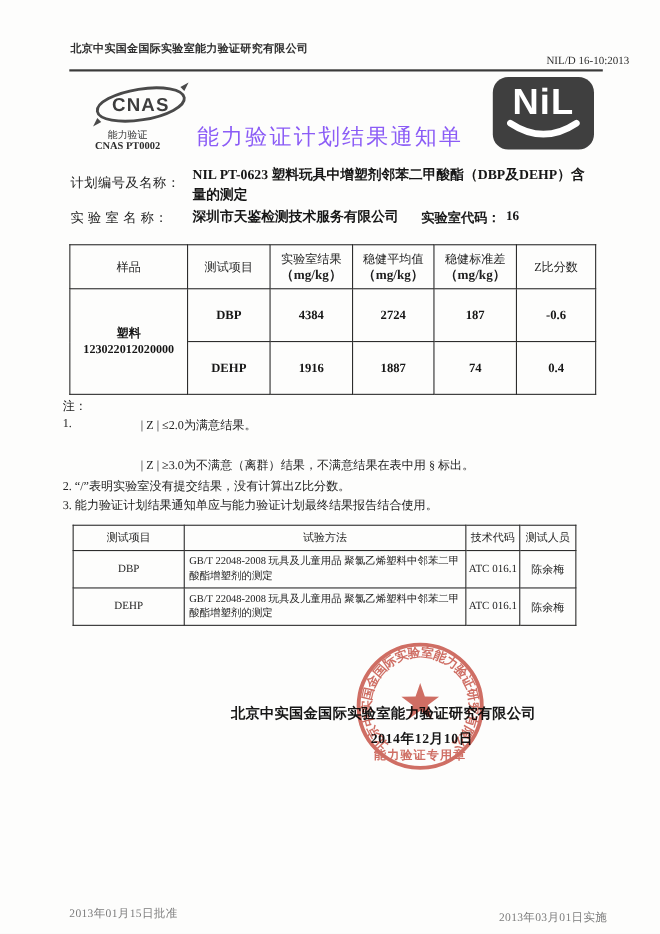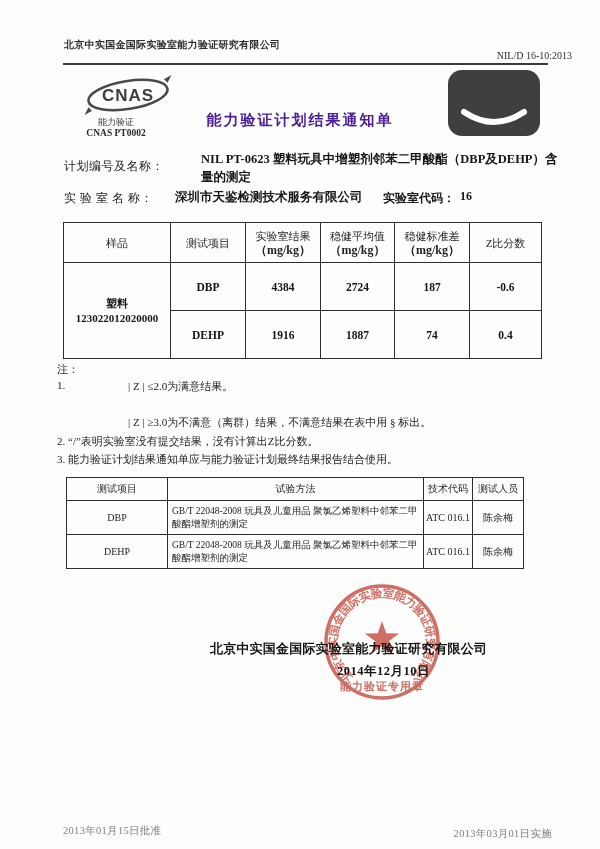--- a/index.html
+++ b/index.html
@@ -10,28 +10,28 @@
   .abs{position:absolute;}
   
   .co-lines{top:38px;left:64px;font-size:10px;font-weight:600;line-height:13px;color:#2e2e2e;letter-spacing:.3px;}
   .doc-code{top:50px;right:53px;font-size:10px;color:#2e2e2e;}
   .head-rule{top:63px;left:63px;width:485px;height:1.5px;background:#3a3a3a;}
   
   .cnas-svg{left:80px;top:73px;}
   .cnas-cap1{left:84px;top:116px;width:64px;text-align:center;font-size:9px;color:#333;}
   .cnas-cap2{left:74px;top:128px;width:84px;text-align:center;font-size:9.5px;font-weight:bold;color:#2c2c2c;}
   
-  .title{left:160px;top:111px;width:280px;text-align:center;font-size:15px;font-weight:bold;letter-spacing:2px;color:#4c1d95;}
+  .title{left:160px;top:111px;width:280px;text-align:center;font-size:20px;font-weight:normal;letter-spacing:2px;color:#8b5cf6;}
   
   .nil-box{left:448px;top:70px;width:92px;height:66px;background:#3f3f3f;border-radius:14px;}
   .nil-text{left:448px;top:74px;width:92px;text-align:center;color:#fff;font-size:33px;font-weight:bold;font-family:"Liberation Sans",sans-serif;letter-spacing:1px;}
   .nil-swoosh{left:460px;top:108px;}
   
   .plan-label{left:64px;top:158px;font-size:12px;letter-spacing:.5px;color:#222;}
-  .plan-value{left:175px;top:150px;width:368px;font-size:12.5px;font-weight:bold;line-height:18px;color:#161616;margin-left:26px;}
+  .plan-value{left:175px;top:150px;width:368px;font-size:12.5px;font-weight:bold;line-height:18px;color:#161616;}
   .lab-label{left:64px;top:190px;font-size:12px;letter-spacing:.5px;color:#222;}
   .lab-name{left:175px;top:189px;font-size:12.5px;font-weight:bold;color:#161616;}
   .lab-code-label{left:383px;top:190px;font-size:12px;font-weight:600;color:#1b1b1b;}
   .lab-code{left:460px;top:189px;font-size:12px;font-weight:bold;color:#161616;}
   
   table{border-collapse:collapse;table-layout:fixed;}
   td,th{border:1px solid #2d2d2d;text-align:center;vertical-align:middle;padding:0;overflow:hidden;}
   .t1{left:63px;top:222px;width:478px;}
   .t1 th{font-weight:normal;font-size:11px;line-height:14px;}
   .t1 .unit{font-weight:bold;font-size:12px;text-align:center;}
@@ -68,20 +68,21 @@
       <polygon points="10,32 2,35 7,28" fill="#4a4a4a"></polygon>
     </g>
     <text x="48" y="28" text-anchor="middle" font-family="Liberation Sans, sans-serif" font-size="17" font-weight="bold" fill="#3d3d3d" letter-spacing="1">CNAS</text>
   </svg>
   <div class="abs cnas-cap1">能力验证</div>
   <div class="abs cnas-cap2">CNAS PT0002</div>
 
   <div class="abs title">能力验证计划结果通知单</div>
 
   <div class="abs nil-box"></div>
+  <div class="abs nil-text">NiL</div>
   <svg class="abs nil-swoosh" width="68" height="24" viewBox="0 0 68 24">
     <path d="M4 4 Q34 24 64 4" fill="none" stroke="#ffffff" stroke-width="6" stroke-linecap="round"></path>
   </svg>
 
   <div class="abs plan-label">计划编号及名称：</div>
   <div class="abs plan-value">NIL PT-0623 塑料玩具中增塑剂邻苯二甲酸酯（DBP及DEHP）含量的测定</div>
   <div class="abs lab-label">实 验 室 名 称：</div>
   <div class="abs lab-name">深圳市天鉴检测技术服务有限公司</div>
   <div class="abs lab-code-label">实验室代码：</div>
   <div class="abs lab-code">16</div>

